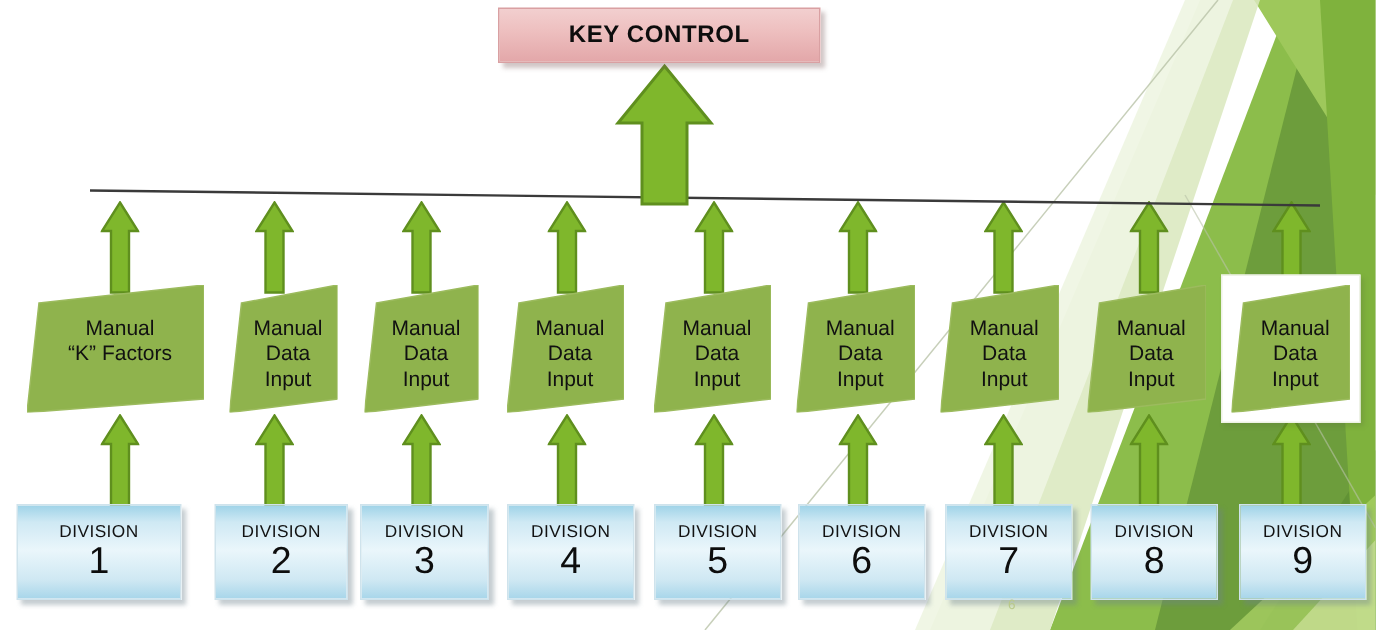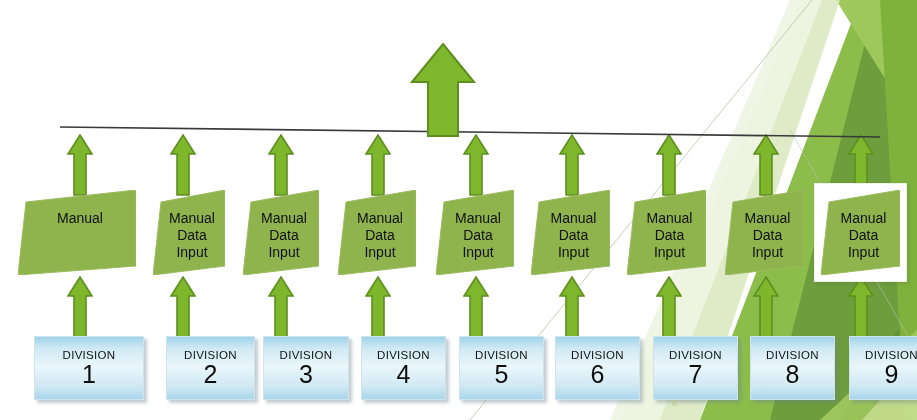--- a/index.html
+++ b/index.html
@@ -57,21 +57,21 @@
     box-shadow:2px 2px 3px rgba(90,110,60,.25);
     z-index:0;
   }
 
   .div-box{
     position:absolute;top:336px;height:62px;
     background:linear-gradient(to bottom,#9fd3e8 0%,#cfe9f4 18%,#eaf6fb 48%,#cfe8f3 80%,#a8d6ea 100%);
     border:1px solid #cfe3ec;
     box-shadow:3px 3px 3px rgba(110,130,140,.4);
     z-index:3;
-    display:flex;flex-direction:column;align-items:center;justify-content:center;margin-left:23px;
+    display:flex;flex-direction:column;align-items:center;justify-content:center;
   }
   .div-box .dlabel{font-size:11.5px;color:#121212;letter-spacing:.3px;line-height:13px;}
   .div-box .dnum{font-size:25px;color:#0d0d0d;line-height:26px;margin-top:-1px;}
 
   #page-num{
     position:absolute;left:672px;top:398px;font-size:9px;color:#b9c98a;z-index:4;
   }
 </style>
 </head>
 <body>
@@ -85,40 +85,44 @@
     <polygon points="800,0 917,0 917,130 836,0" fill="#9ec85b"></polygon>
     <polygon points="880,0 917,0 917,420 905,420" fill="#7fb23d"></polygon>
     <polygon points="840,0 700,420 620,420 800,0" fill="#d9e8bd" opacity="0.85"></polygon>
     <polygon points="822,0 660,420 610,420 790,0" fill="#eef5e2" opacity="0.9"></polygon>
     <polygon points="917,330 917,420 820,420" fill="#a8cf63" opacity="0.8"></polygon>
     <polygon points="917,360 917,420 862,420" fill="#cfe39c" opacity="0.7"></polygon>
     <line x1="812" y1="0" x2="470" y2="420" stroke="#b9c3a8" stroke-width="1" opacity="0.8"></line>
     <line x1="790" y1="130" x2="917" y2="352" stroke="#b9c3a8" stroke-width="1" opacity="0.6"></line>
   </svg>
 
+  <div id="key-control">
+    <span>KEY CONTROL</span>
+  </div>
 
   <svg id="main-arrow" viewBox="0 0 66 96" preserveAspectRatio="none">
     <polygon points="33,2 64,40 48,40 48,94 18,94 18,40 2,40" fill="#7fb72c" stroke="#5f8f1e" stroke-width="2"></polygon>
   </svg>
 
   <svg id="bus-line" viewBox="0 0 820 26" preserveAspectRatio="none">
     <line x1="0" y1="9" x2="820" y2="19" stroke="#3a3a3a" stroke-width="1.6"></line>
   </svg>
 
   <div id="columns-root">
       <div class="col">
         <div class="up-arrow-top" style="left:67px"><svg viewBox="0 0 26 62" preserveAspectRatio="none">
             <polygon points="13,1 25,20 19,20 19,61 7,61 7,20 1,20" fill="#7fb72c" stroke="#5f8f1e" stroke-width="1.6"></polygon>
           </svg></div>
         <div class="mdi" style="left:18px;width:118px">
           <svg class="shape" viewBox="0 0 118 85" preserveAspectRatio="none">
             <polygon points="8,12 118,0 118,76 0,85" fill="#8fb34d" stroke="#9cbb5e" stroke-width="1"></polygon>
           </svg>
           <div class="txt">
             <div>Manual</div>
+            <div>“K” Factors</div>
           </div>
         </div>
         <div class="up-arrow-bot" style="left:67px"><svg viewBox="0 0 26 62" preserveAspectRatio="none">
             <polygon points="13,1 25,20 19,20 19,61 7,61 7,20 1,20" fill="#7fb72c" stroke="#5f8f1e" stroke-width="1.6"></polygon>
           </svg></div>
         <div class="div-box" style="left:11px;width:108px">
           <div class="dlabel">DIVISION</div>
           <div class="dnum">1</div>
         </div>
       </div>

